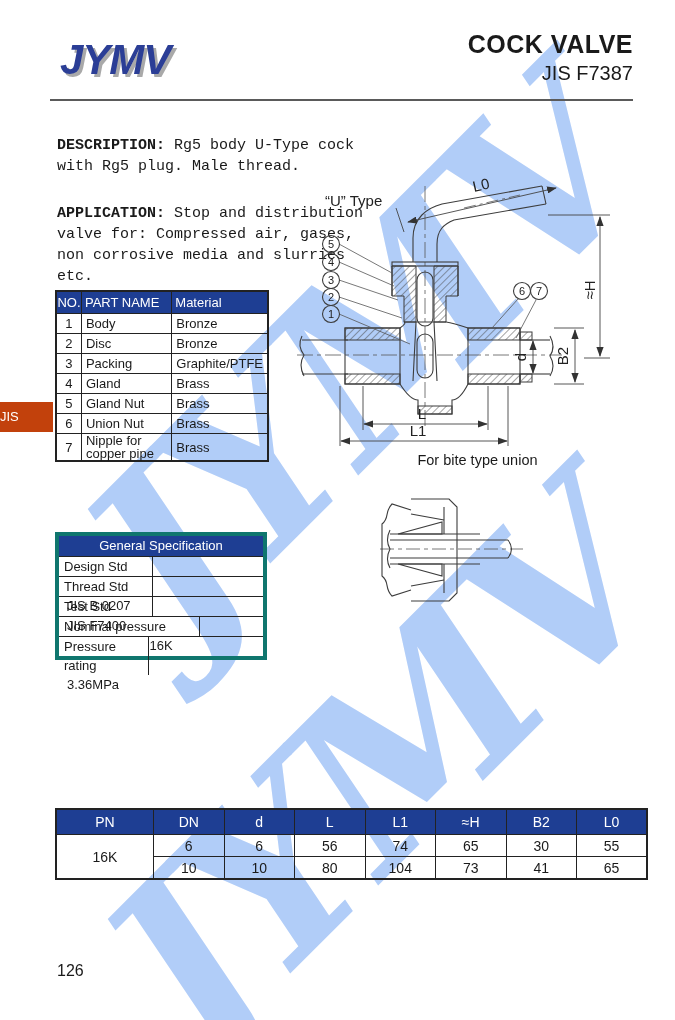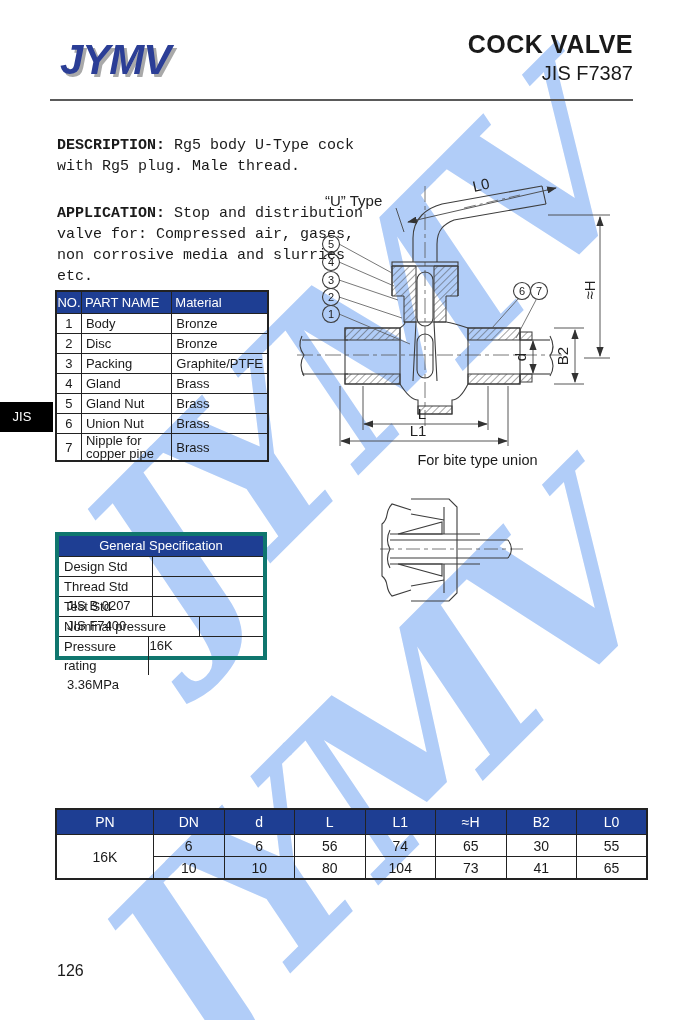--- a/index.html
+++ b/index.html
@@ -17,22 +17,22 @@
         color:#2b3e96;text-shadow:3px 3px 0 #a9a9a9;}
   .titleblock{right:42px;top:30px;text-align:right;}
   .title{font-size:25px;font-weight:bold;letter-spacing:0.5px;}
   .subtitle{font-size:20px;margin-top:3px;}
   .rule{left:50px;top:99px;width:583px;height:2px;background:#5a5a5a;}
   
   .para{font-size:15px;line-height:21px;font-family:Liberation Mono, monospace;}
   .desc{left:57px;top:135px;width:312px;}
   .app{left:57px;top:203px;width:318px;}
   
-  .jistab{left:0;top:402px;width:53px;height:30px;background:#000000;color:#fff;
-          font-size:13px;line-height:30px;text-align:center;padding-right:9px;box-sizing:border-box;}
+  .jistab{left:0;top:402px;width:53px;height:30px;background:#c2410c;color:#fff;
+          font-size:13px;line-height:30px;text-align:left;padding-right:9px;box-sizing:border-box;}
   
   table{border-collapse:collapse;background:transparent;}
   .parts{left:55px;top:290px;}
   .parts table{width:214px;border:2px solid #222;}
   .parts th{background:#1e3e93;color:#fff;font-weight:normal;font-size:13px;height:21px;
             border:1px solid #222;text-align:left;padding:0 3px;}
   .parts th:first-child{text-align:center;padding:0;}
   .parts td{border:1px solid #222;font-size:13px;height:19px;padding:0 4px;}
   .parts td:first-child{text-align:center;width:24px;padding:0;}
   .parts td.nm{width:84px;}

